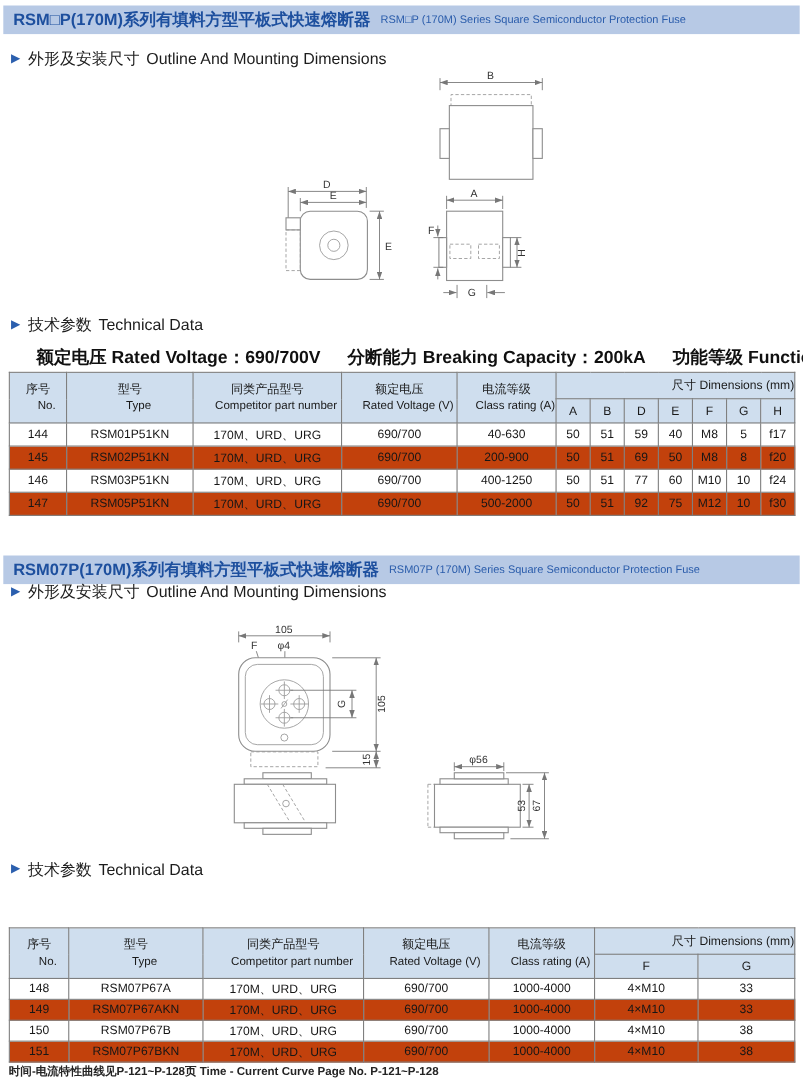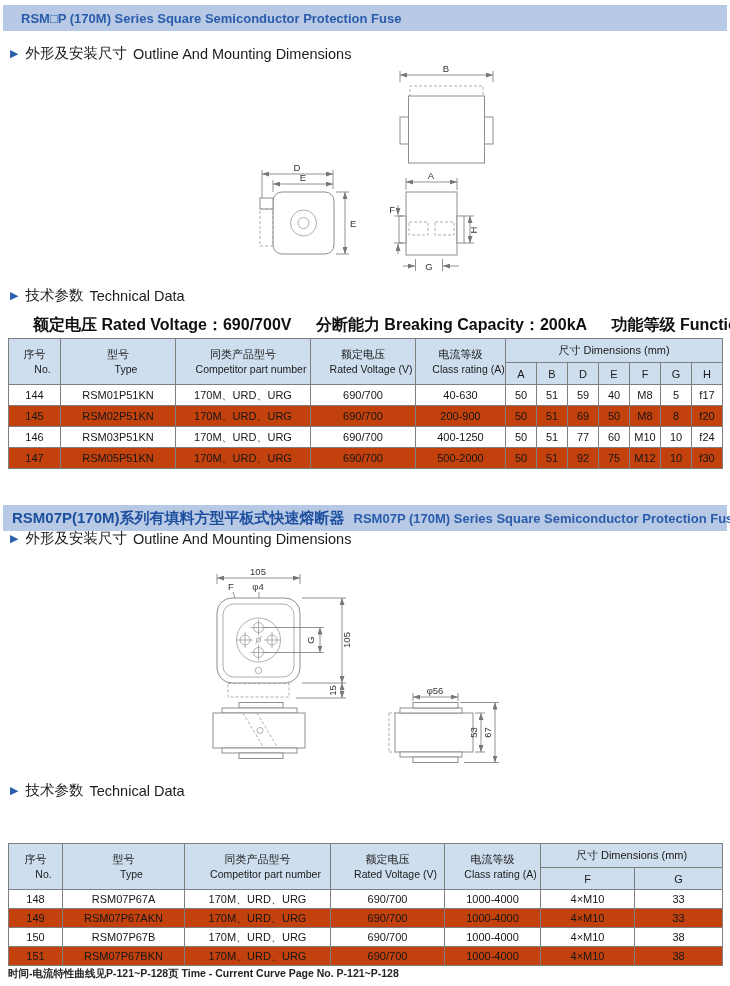--- a/index.html
+++ b/index.html
@@ -10,38 +10,38 @@
   }
   .page { position:absolute; inset:0; width:730px; height:986px; background:#fff; }
 
   
   .banner {
     position:absolute; left:3px; width:724px; height:26px;
     background:#b7c9e5; display:flex; align-items:center;
     padding-left:9px; box-sizing:border-box; white-space:nowrap;
   }
   .banner .zh { font-size:15px; font-weight:bold; color:#1d4f9e; }
-  .banner .en { font-size:13px; font-weight:700; color:#2a5cab; margin-left:9px; }
+  .banner .en { font-size:10px; font-weight:400; color:#2a5cab; margin-left:9px; }
 
   
   .sec-title { position:absolute; left:10px; display:flex; align-items:center; color:#1c1c1c; font-size:14.5px; }
   .sec-title .tri { color:#2b5fae; font-size:11px; margin-right:7px; line-height:1; }
   .sec-title .zh { margin-right:6px; }
 
   
   .params { position:absolute; left:33px; font-size:16px; font-weight:bold; color:#101010; white-space:nowrap; }
   .params span { margin-right:20px; }
 
   
   table { position:absolute; left:8px; width:714px; border-collapse:collapse; table-layout:fixed; }
   th, td { border:1px solid #7f7f7f; text-align:center; vertical-align:middle; padding:0; }
   thead th { background:#cfdeee; font-weight:normal; }
   .zh-h { display:block; font-size:11px; font-weight:normal; color:#1a1a1a; line-height:1.4; }
   .en-h { display:block; font-size:10.5px; color:#1a1a1a; line-height:1.25;padding-left:16px; }
-  .dims-h { font-size:11px; color:#1a1a1a; }
+  .dims-h { font-size:11px; color:#1a1a1a;text-align:right; }
   .sub-h { font-size:11px; color:#1a1a1a; }
   td { font-size:11px; color:#161616; background:#fff; }
   tr.alt td { background:#c2410c; }
   #table1 thead tr:nth-child(1) th { height:23px; }
   #table1 thead tr:nth-child(2) th { height:21px; }
   #table1 tbody tr { height:21px; }
   #table2 thead tr:nth-child(1) th { height:23px; }
   #table2 thead tr:nth-child(2) th { height:21px; }
   #table2 tbody tr { height:19px; }
 
@@ -54,20 +54,21 @@
   .dash { fill:none; stroke:#9a9a9a; stroke-width:0.8; stroke-dasharray:3,2; }
   .dim  { fill:none; stroke:#777; stroke-width:0.8; }
   .lb   { fill:#333; font-size:9.5px; font-family:"Liberation Sans",sans-serif; }
 </style>
 </head>
 <body>
 
 <div class="page">
 
   <div class="banner" style="top:5px;">
+    <span class="zh">RSM□P(170M)系列有填料方型平板式快速熔断器</span>
     <span class="en">RSM□P (170M) Series Square Semiconductor Protection Fuse</span>
   </div>
 
   <div class="sec-title" style="top:44px;">
     <span class="tri">▶</span>
     <span class="zh">外形及安装尺寸</span>
     <span class="en">Outline And Mounting Dimensions</span>
   </div>
 
   <svg style="top:62px;" width="730" height="216" viewBox="0 62 730 216">

